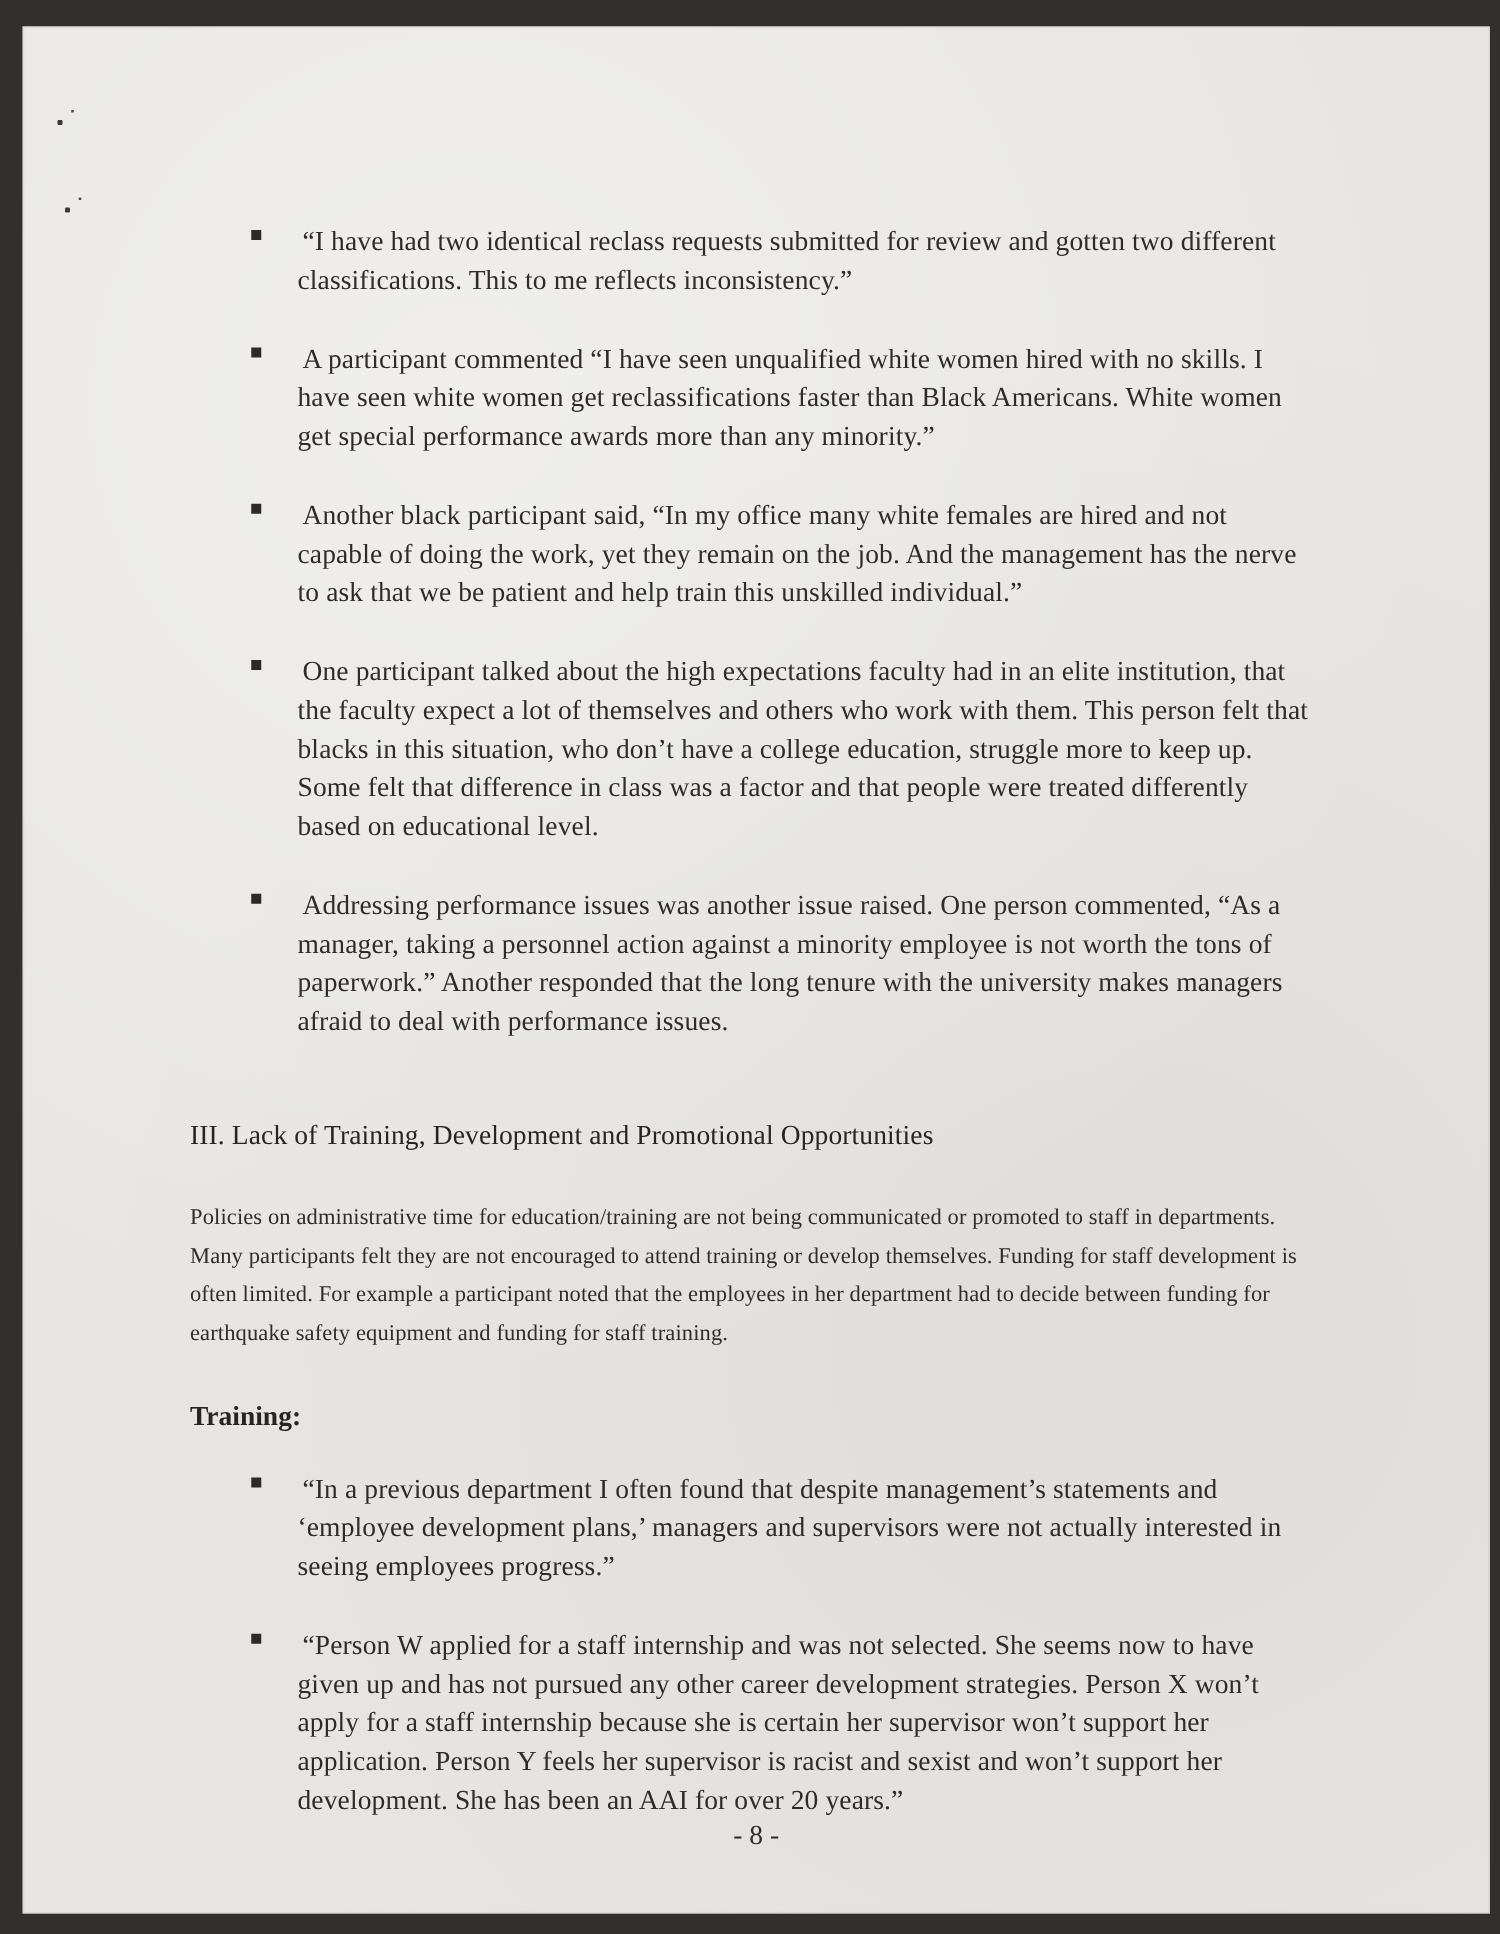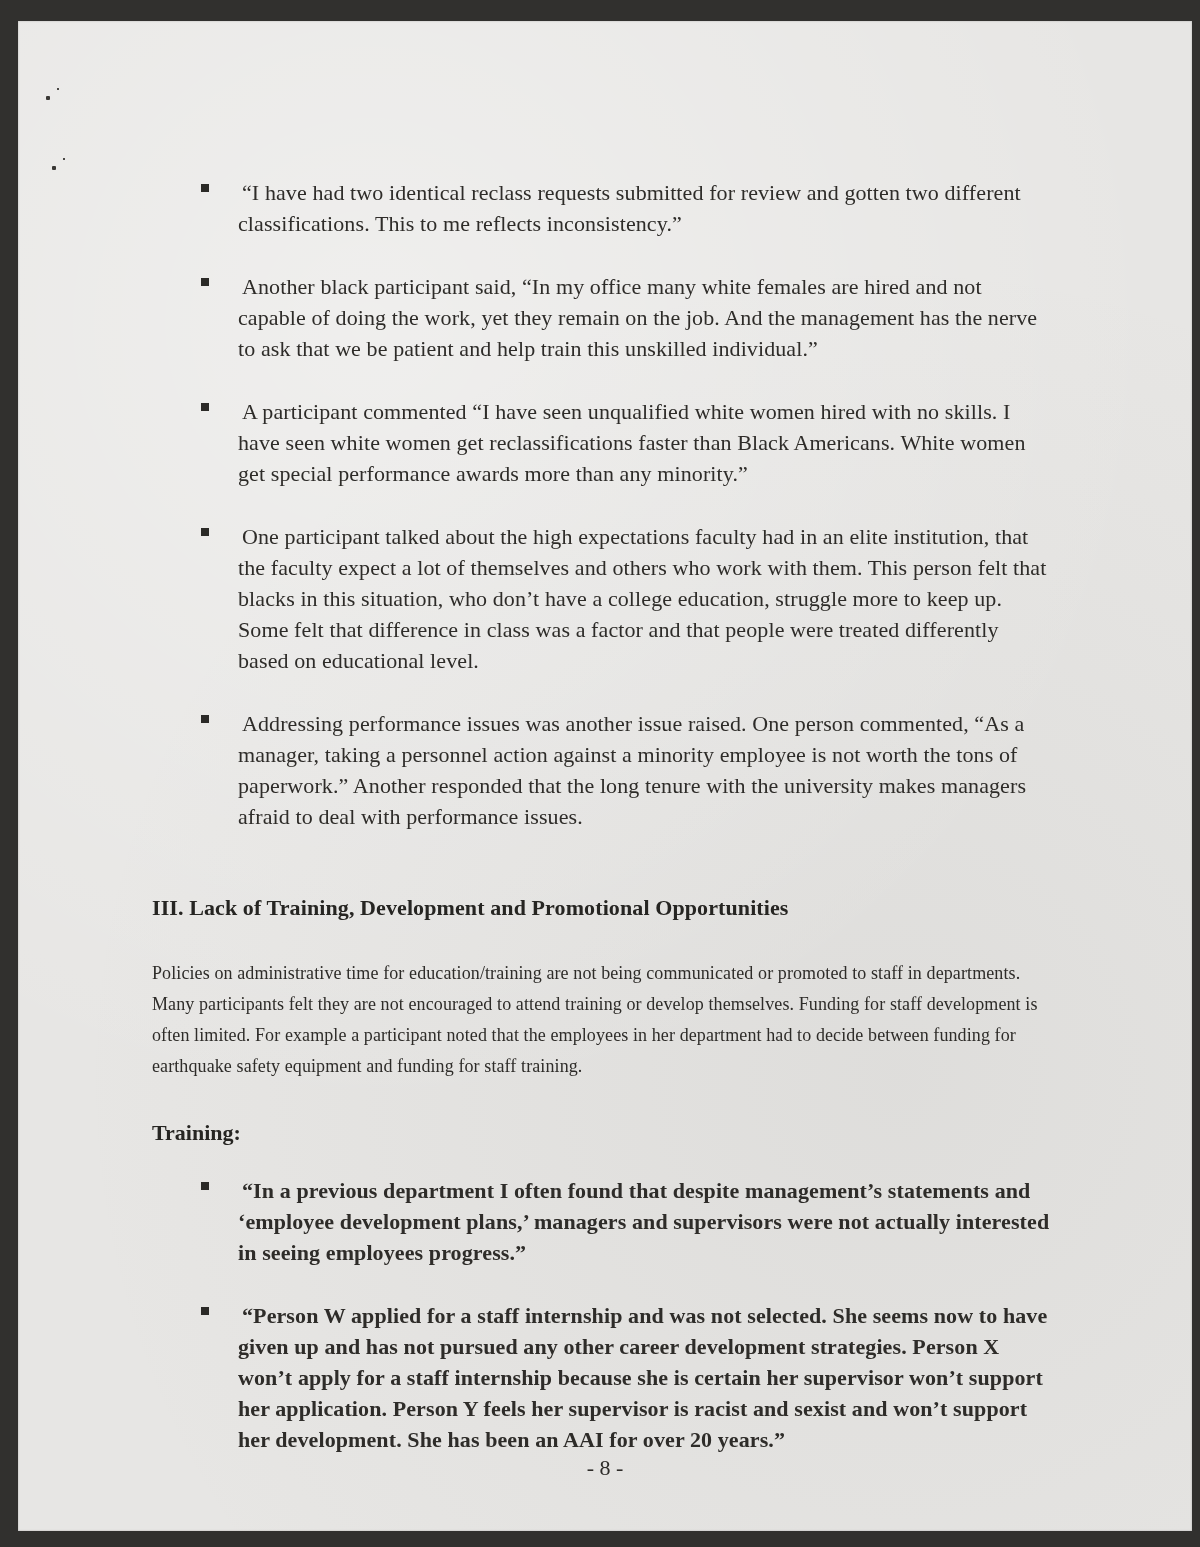--- a/index.html
+++ b/index.html
@@ -56,42 +56,42 @@
     width: 8px; height: 8px;
     background: #2b2a27;
   }
 
   .top-bullets { padding-top: 148px; }
 
   .section-heading {
     margin-top: 48px;
     font-size: 22px;
     line-height: 31px;
-    font-weight: bold;
+    font-weight: normal;
     color: #262522;
     letter-spacing: 0.1px;
   }
 
   .section-paragraph {
     margin-top: 27px;
     width: 908px;
     font-size: 18px;
     line-height: 31px;
     letter-spacing: 0.1px;
   }
 
   .examples-label {
     margin-top: 27px;
     font-size: 22px;
     line-height: 31px;
     font-weight: bold;
     color: #262522;
   }
 
-  .example-bullets { padding-top: 19px; font-weight: bold; }
+  .example-bullets { padding-top: 19px; }
 
   .page-number {
     position: absolute;
     left: 0; bottom: 44px;
     width: 100%;
     text-align: center;
     font-size: 22px;
     line-height: 31px;
     color: #2e2c29;
   }
@@ -106,25 +106,25 @@
 
   <div class="content">
 
     <ul class="bullets top-bullets">
       <li>
         <span class="bullet-marker"></span>
         <span>“I have had two identical reclass requests submitted for review and gotten two different classifications. This to me reflects inconsistency.”</span>
       </li>
       <li>
         <span class="bullet-marker"></span>
-        <span>Another black participant said, “In my office many white females are hired and not capable of doing the work, yet they remain on the job. And the management has the nerve to ask that we be patient and help train this unskilled individual.”</span>
+        <span>A participant commented “I have seen unqualified white women hired with no skills. I have seen white women get reclassifications faster than Black Americans. White women get special performance awards more than any minority.”</span>
       </li>
       <li>
         <span class="bullet-marker"></span>
-        <span>A participant commented “I have seen unqualified white women hired with no skills. I have seen white women get reclassifications faster than Black Americans. White women get special performance awards more than any minority.”</span>
+        <span>Another black participant said, “In my office many white females are hired and not capable of doing the work, yet they remain on the job. And the management has the nerve to ask that we be patient and help train this unskilled individual.”</span>
       </li>
       <li>
         <span class="bullet-marker"></span>
         <span>One participant talked about the high expectations faculty had in an elite institution, that the faculty expect a lot of themselves and others who work with them. This person felt that blacks in this situation, who don’t have a college education, struggle more to keep up. Some felt that difference in class was a factor and that people were treated differently based on educational level.</span>
       </li>
       <li>
         <span class="bullet-marker"></span>
         <span>Addressing performance issues was another issue raised. One person commented, “As a manager, taking a personnel action against a minority employee is not worth the tons of paperwork.” Another responded that the long tenure with the university makes managers afraid to deal with performance issues.</span>
       </li>
     </ul>

